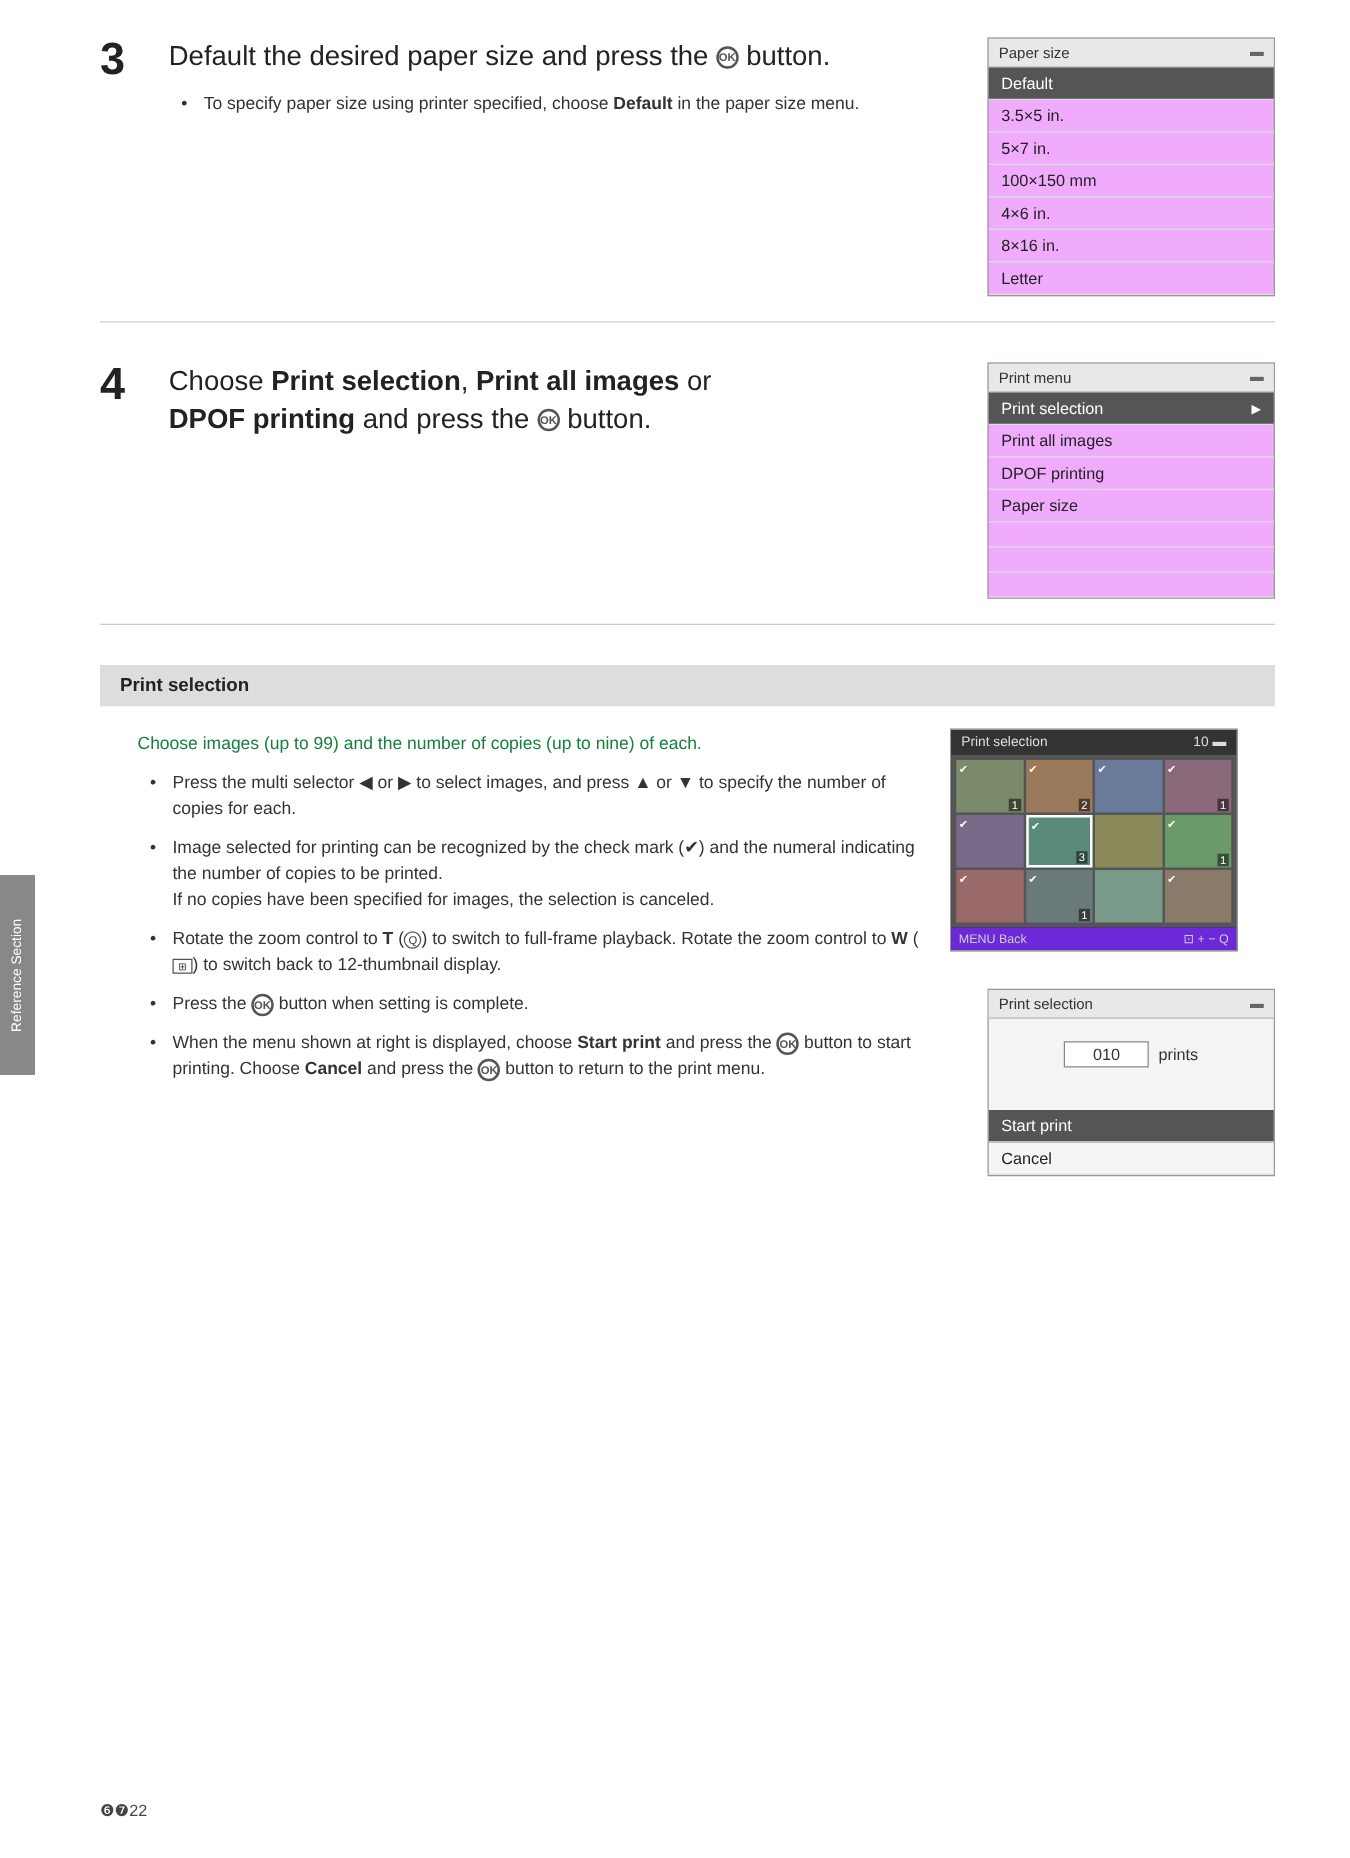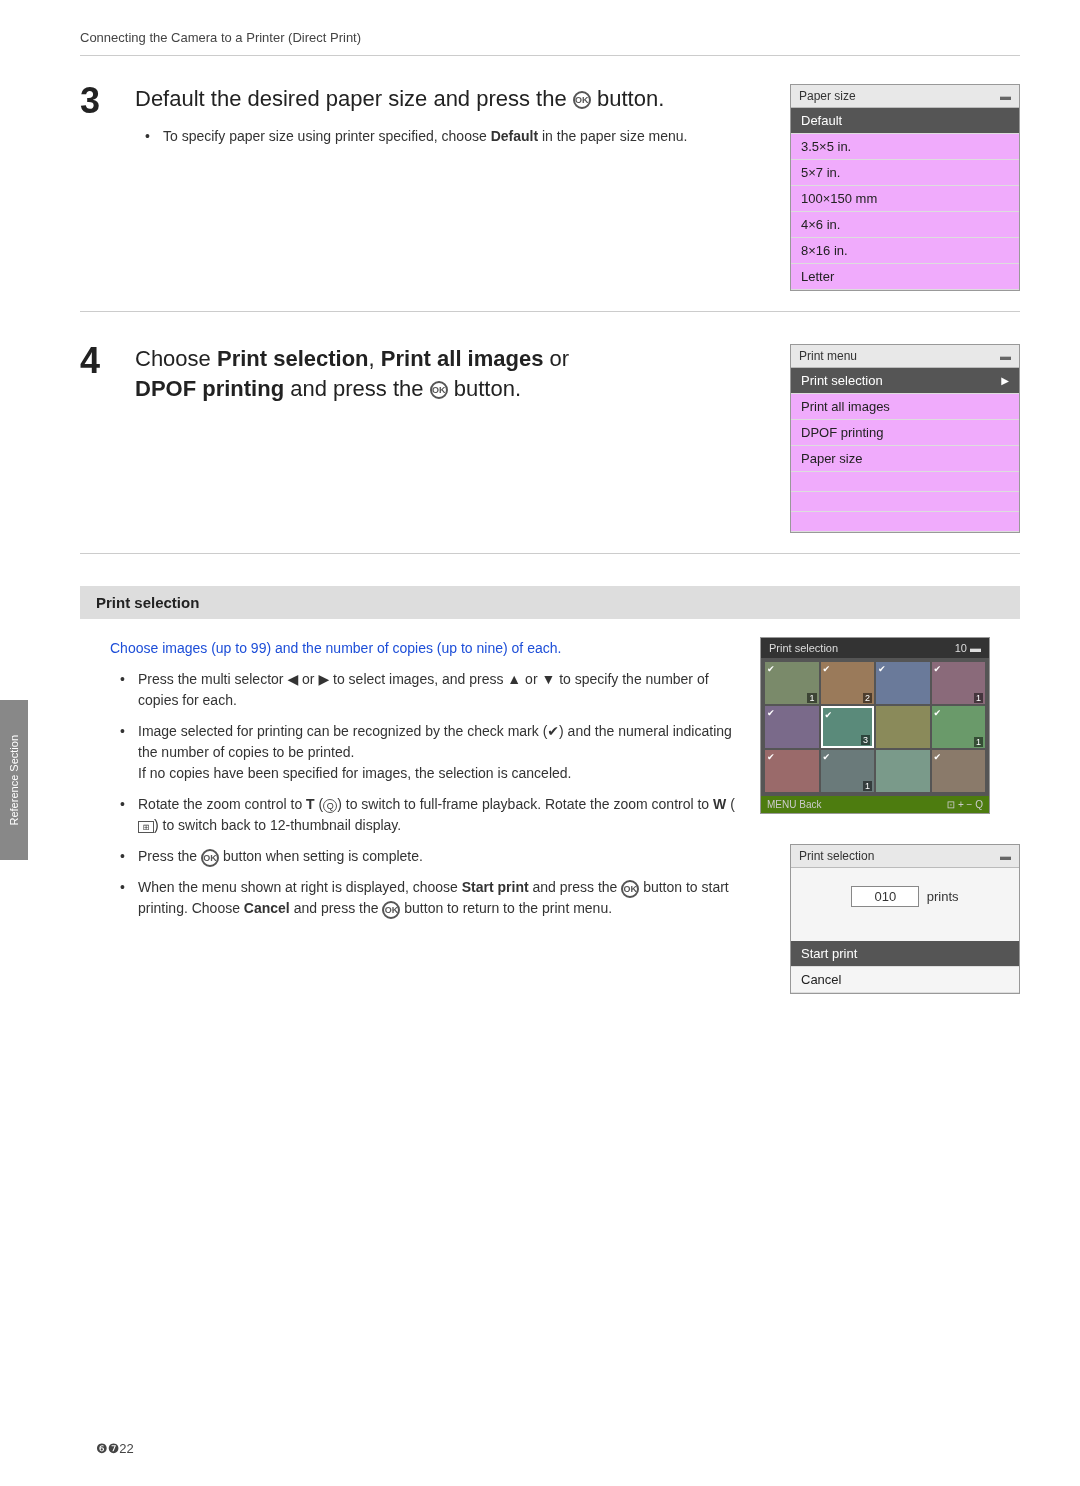--- a/index.html
+++ b/index.html
@@ -152,21 +152,21 @@
       padding-left: 30px;
     }
 
     .print-sel-text {
       flex: 1;
       padding-right: 20px;
     }
 
     .print-sel-text p {
       font-size: 14px;
-      color: #1d4ed8;
+      color: #15803d;
       line-height: 1.6;
       margin-bottom: 10px;
     }
 
     .print-sel-text .bullet-list li {
       font-size: 14px;
       margin-bottom: 10px;
     }
 
     
@@ -223,21 +223,21 @@
       color: #fff;
       background: rgba(0,0,0,0.5);
       padding: 0 2px;
     }
 
     .thumb-footer {
       display: flex;
       justify-content: space-between;
       align-items: center;
       padding: 3px 6px;
-      background: #4d7c0f;
+      background: #6d28d9;
       color: #ccc;
       font-size: 10px;
     }
 
     
     .print-sel-screen {
       border: 1px solid #999;
       background: #f5f5f5;
       width: 230px;
       min-width: 230px;
@@ -279,21 +279,21 @@
       transform: rotate(180deg);
       font-size: 11px;
       color: #fff;
       white-space: nowrap;
     }
 
     
     .page-number {
       position: absolute;
       bottom: 30px;
-      left: 96px;
+      left: 80px;
       font-size: 13px;
       color: #444;
       text-align: right;
     }
 
     .inline-btn {
       display: inline-block;
       width: 18px;
       height: 18px;
       border-radius: 50%;
@@ -308,21 +308,20 @@
   </style>
 </head>
 <body>
 
 <div class="page">
 
   <div class="sidebar-tab">
     <span>Reference Section</span>
   </div>
 
-  <div class="breadcrumb">Connecting the Camera to a Printer (Direct Print)</div>
 
   <div class="step-section">
     <div class="step-number">3</div>
     <div class="step-content">
       <div class="step-title">
         <span>Default the desired paper size and press the</span>
         <span class="inline-btn">OK</span>
         <span>button.</span>
       </div>
       <ul class="bullet-list">

